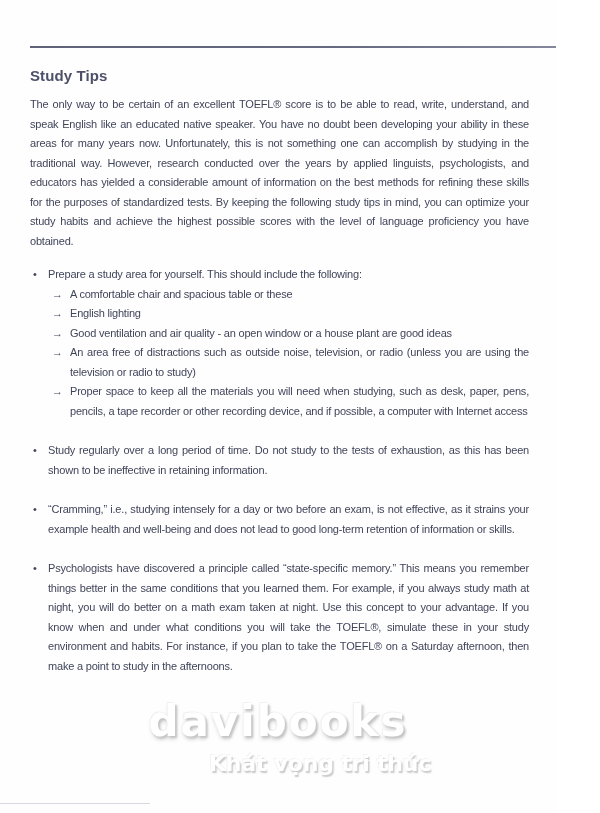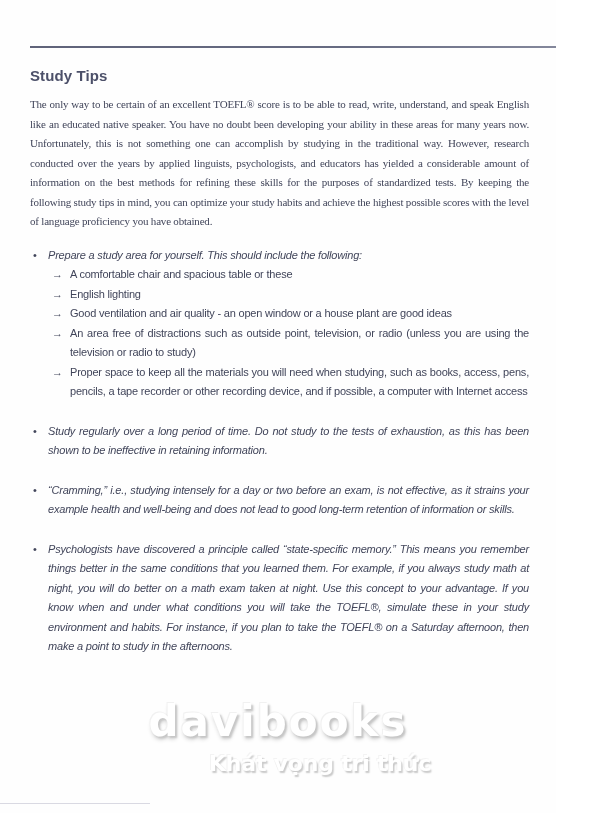--- a/index.html
+++ b/index.html
@@ -33,31 +33,30 @@
     margin: 67px 0 0 0;
     font-size: 15px;
     line-height: 17px;
     font-weight: 700;
     color: #4c5069;
     letter-spacing: 0.1px;
   }
   .intro {
     margin-top: 11px;
     text-align: justify;
-    font-family: Liberation Serif, serif;
   }
   .tips { margin-top: 14px; }
   .tip { display: flex; margin-bottom: 20px; }
   .tip-marker {
     flex: none; width: 15px;
     padding-left: 3px;
     font-size: 11px;
   }
   .tip-body { flex: 1; min-width: 0; }
-  .tip-text { text-align: justify; font-style: italic; }
+  .tip-text { text-align: justify; }
   .sub { display: flex; margin-left: 4px; }
   .sub-marker { flex: none; width: 18px; font-size: 11px; }
   .sub-text { flex: 1; min-width: 0; text-align: justify; }
   .watermark {
     position: absolute;
     top: 692px; left: 0; right: 0;
     text-align: center;
     pointer-events: none;
   }
   .wm-title {
@@ -125,25 +124,25 @@
             <div class="sub">
               <span class="sub-marker">→</span>
               <div class="sub-text">English lighting</div>
             </div>
             <div class="sub">
               <span class="sub-marker">→</span>
               <div class="sub-text">Good ventilation and air quality - an open window or a house plant are good ideas</div>
             </div>
             <div class="sub">
               <span class="sub-marker">→</span>
-              <div class="sub-text">An area free of distractions such as outside point, television, or radio (unless you are using the television or radio to study)</div>
+              <div class="sub-text">An area free of distractions such as outside noise, television, or radio (unless you are using the television or radio to study)</div>
             </div>
             <div class="sub">
               <span class="sub-marker">→</span>
-              <div class="sub-text">Proper space to keep all the materials you will need when studying, such as books, access, pens, pencils, a tape recorder or other recording device, and if possible, a computer with Internet access</div>
+              <div class="sub-text">Proper space to keep all the materials you will need when studying, such as desk, paper, pens, pencils, a tape recorder or other recording device, and if possible, a computer with Internet access</div>
             </div>
           </div>
         </div>
         <div class="tip">
           <span class="tip-marker">•</span>
           <div class="tip-body">
             <div class="tip-text">Study regularly over a long period of time. Do not study to the tests of exhaustion, as this has been shown to be ineffective in retaining information.</div>
           </div>
         </div>
         <div class="tip">

